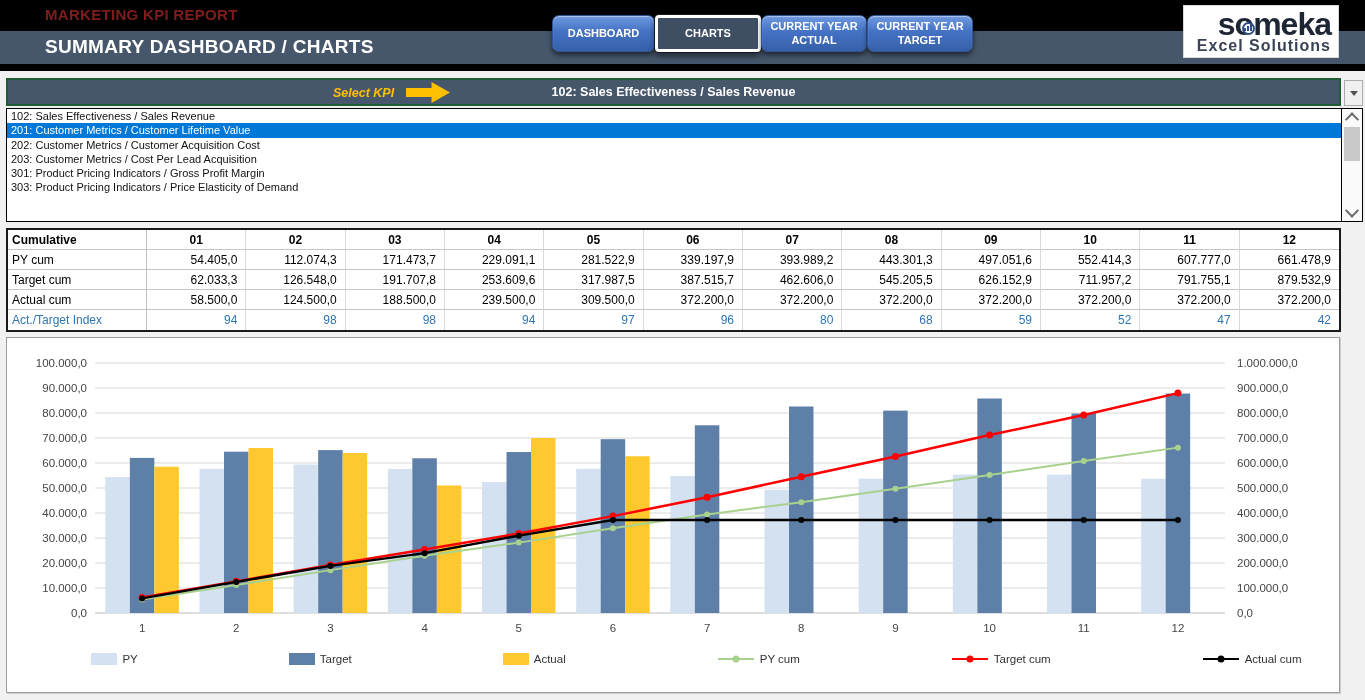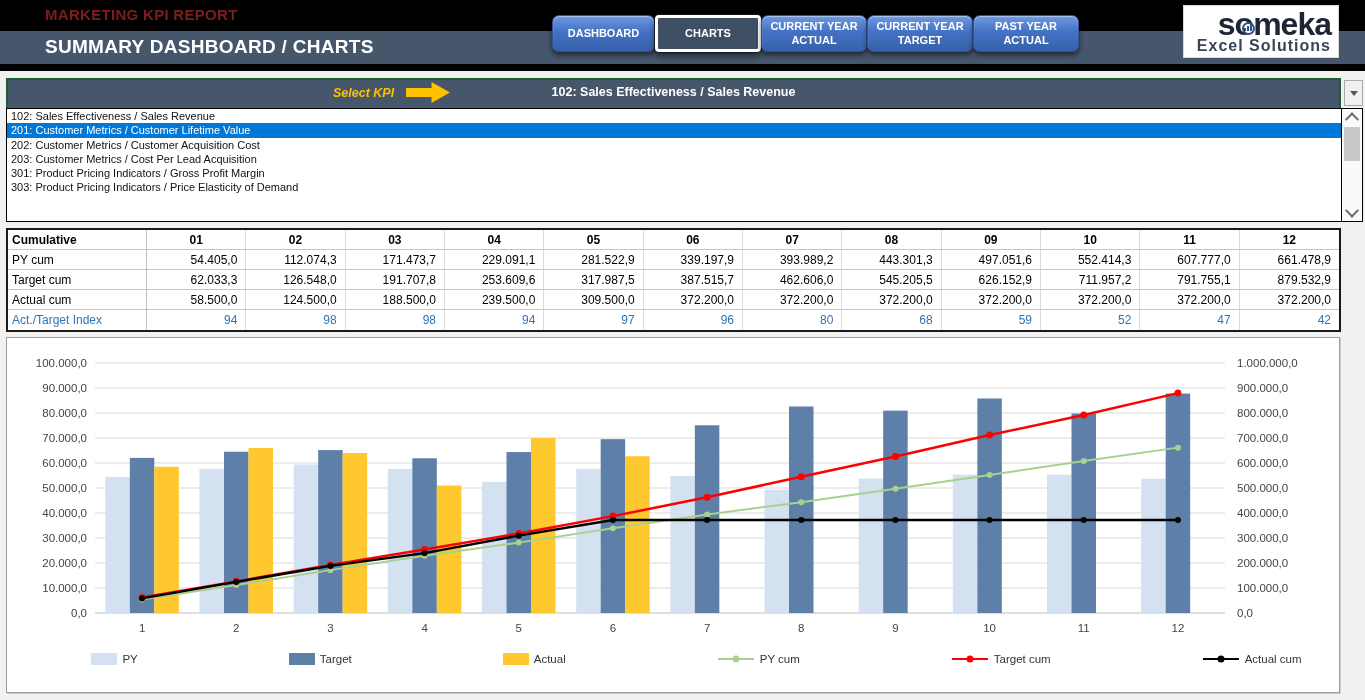--- a/index.html
+++ b/index.html
@@ -26,21 +26,21 @@
      box-shadow:0 0 0 1px #d8d8d8 inset;display:flex;flex-direction:column;align-items:flex-end;
      justify-content:center;padding:2px 8px 2px 8px;box-sizing:border-box;}
   .logo-brand{position:relative;font-size:32px;font-weight:bold;color:#1e2534;line-height:30px;letter-spacing:-1px;}
   .logo-oicon{position:absolute;left:24px;top:13px;width:13px;height:13px;background:#fff;
      border:2px solid #2e4f86;border-radius:50%;display:flex;align-items:flex-end;justify-content:center;gap:1px;
      box-sizing:border-box;padding-bottom:2px;}
   .logo-oicon i{display:block;width:2px;background:#2e4f86;}
   .logo-tagline{font-size:16px;font-weight:bold;color:#3a4356;letter-spacing:1px;margin-top:-2px;}
 
   
-  .kpi-bar{position:absolute;left:6px;top:78px;width:1335px;height:45px;box-sizing:border-box;
+  .kpi-bar{position:absolute;left:6px;top:78px;width:1335px;height:28px;box-sizing:border-box;
      background:#46566B;border:2px solid #1E5C31;cursor:pointer;}
   .kpi-label{position:absolute;left:325px;top:6px;color:#FFC000;font-size:12.5px;font-weight:bold;font-style:italic;}
   .kpi-arrow{position:absolute;left:398px;top:2px;width:44px;height:21px;background:#FFC000;
      clip-path:polygon(0 28%,58% 28%,58% 0,100% 50%,58% 100%,58% 72%,0 72%);}
   .kpi-selected{position:absolute;left:0;right:0;top:5px;text-align:center;color:#fff;font-size:12.5px;font-weight:bold;}
   .dropdown-btn{position:absolute;left:1344px;top:80px;width:19px;height:26px;background:#F0F0F0;
      border:1px solid #ABABAB;box-sizing:border-box;display:flex;align-items:center;justify-content:center;cursor:pointer;}
   .dd-caret{width:0;height:0;border-left:4px solid transparent;border-right:4px solid transparent;border-top:5px solid #555;}
 
   
@@ -84,21 +84,20 @@
   <div class="top-black"></div>
   <div class="slate-ribbon"></div>
   <div class="app-title">MARKETING KPI REPORT</div>
   <div class="app-subtitle">SUMMARY DASHBOARD / CHARTS</div>
 
   <div class="nav">
       <div class="nav-btn w1">DASHBOARD</div>
       <div class="nav-btn active">CHARTS</div>
       <div class="nav-btn">CURRENT YEAR ACTUAL</div>
       <div class="nav-btn">CURRENT YEAR TARGET</div>
-      <div class="nav-btn">PAST YEAR ACTUAL</div>
     </div>
 
   <div class="logo">
     <div class="logo-brand">
       <span>someka</span>
       <span class="logo-oicon">
           <i style="height:3px"></i>
           <i style="height:5px"></i>
           <i style="height:7px"></i>
         </span>

